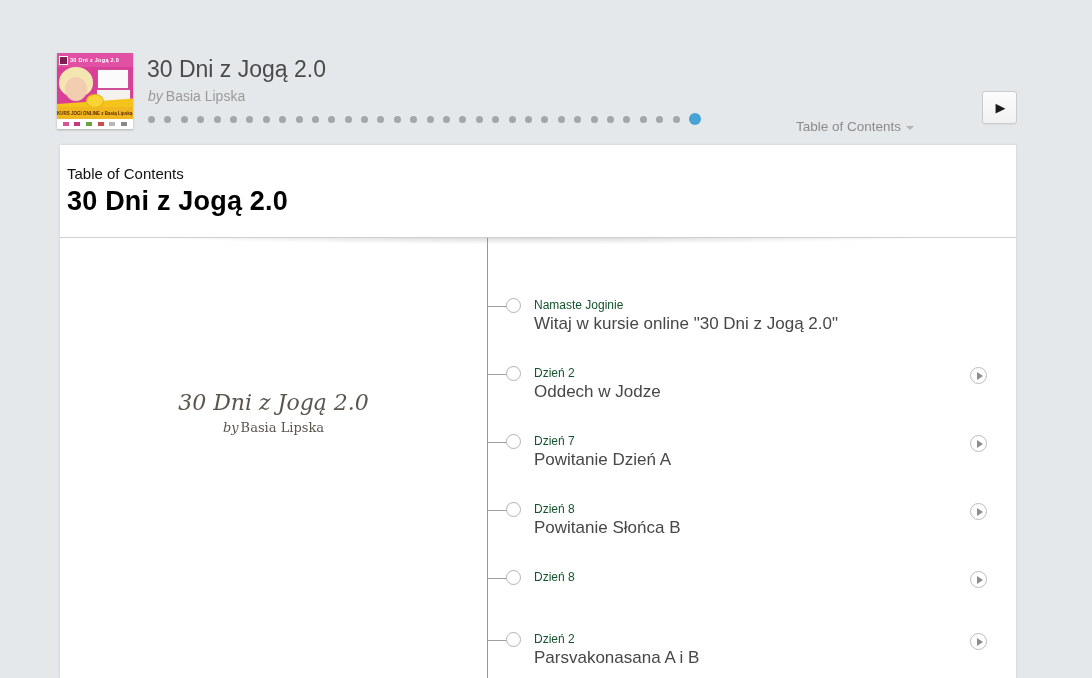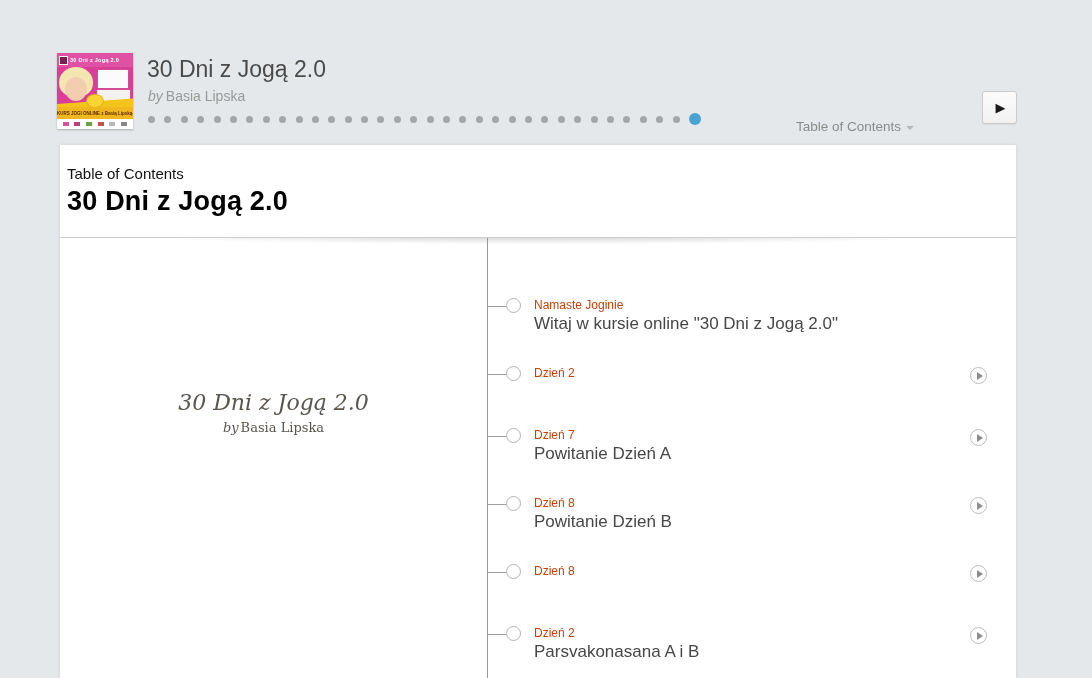--- a/index.html
+++ b/index.html
@@ -104,21 +104,21 @@
   .cover-author em { font-style:italic; margin-right:2px; }
 
   .col-right { flex:1; border-left:1px solid #979797; position:relative; padding-top:53px; }
 
   .lesson-row { position:relative; padding-left:46px; margin-bottom:24px; min-height:38px; }
   .lesson-tick { position:absolute; left:0; top:15px; width:19px; height:1px; background:#9e9e9e; }
   .lesson-circle {
     position:absolute; left:18px; top:7px; width:15px; height:15px;
     border:1px solid #b3b3b3; border-radius:50%; background:#fff;
   }
-  .lesson-label { font-size:12px; color:#c2410c; line-height:16px; padding-top:6px; }
+  .lesson-label { font-size:12px; color:#14532d; line-height:16px; padding-top:6px; }
   .lesson-title { font-size:17px; color:#474747; line-height:22px; max-width:380px; }
   .lesson-play {
     position:absolute; right:29px; top:8px; width:17px; height:17px;
     border:1px solid #bcbcbc; border-radius:50%; cursor:pointer;
     display:flex; align-items:center; justify-content:center;
   }
   .lesson-play .tri {
     width:0; height:0; margin-left:2px;
     border-top:4px solid transparent; border-bottom:4px solid transparent;
     border-left:6px solid #8d8d8d;
@@ -227,38 +227,39 @@
     <span class="lesson-tick"></span>
     <span class="lesson-circle"></span>
     <div class="lesson-label">Namaste Joginie</div>
     <div class="lesson-title">Witaj w kursie online "30 Dni z Jogą 2.0"</div>
 
   </div>
         <div class="lesson-row">
     <span class="lesson-tick"></span>
     <span class="lesson-circle"></span>
     <div class="lesson-label">Dzień 2</div>
+    <div class="lesson-title">Oddech w Jodze</div>
     <span class="lesson-play">
             <span class="tri"></span>
           </span>
   </div>
         <div class="lesson-row">
     <span class="lesson-tick"></span>
     <span class="lesson-circle"></span>
     <div class="lesson-label">Dzień 7</div>
     <div class="lesson-title">Powitanie Dzień A</div>
     <span class="lesson-play">
             <span class="tri"></span>
           </span>
   </div>
         <div class="lesson-row">
     <span class="lesson-tick"></span>
     <span class="lesson-circle"></span>
     <div class="lesson-label">Dzień 8</div>
-    <div class="lesson-title">Powitanie Dzień B</div>
+    <div class="lesson-title">Powitanie Słońca B</div>
     <span class="lesson-play">
             <span class="tri"></span>
           </span>
   </div>
         <div class="lesson-row">
     <span class="lesson-tick"></span>
     <span class="lesson-circle"></span>
     <div class="lesson-label">Dzień 8</div>
     <span class="lesson-play">
             <span class="tri"></span>

